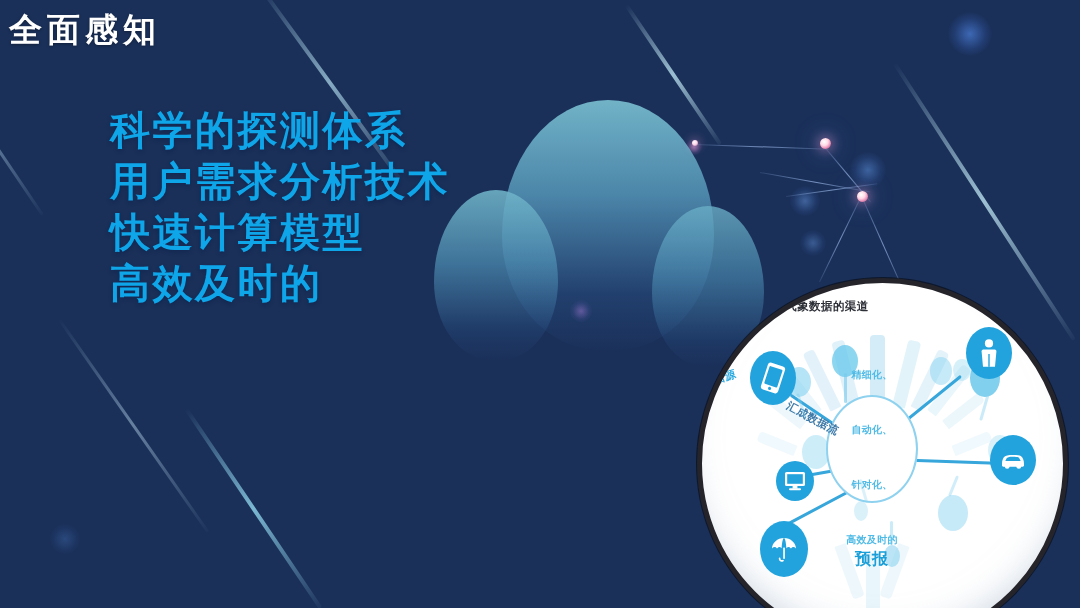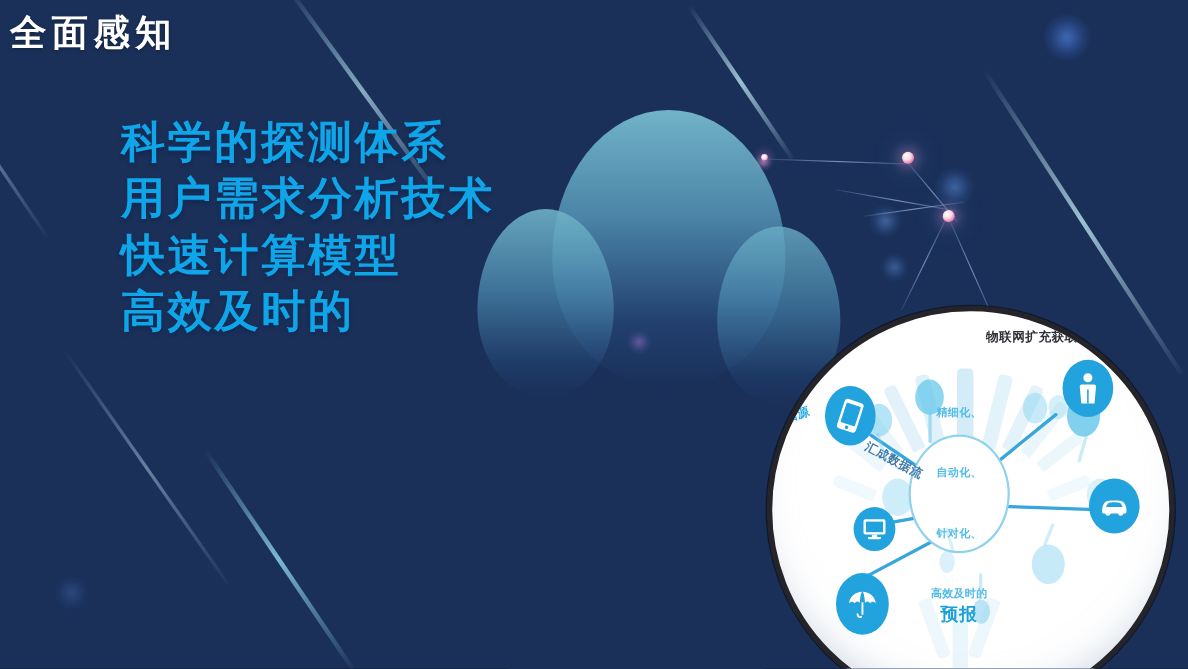--- a/index.html
+++ b/index.html
@@ -119,21 +119,21 @@
     border: 5px solid #25242b;
     box-sizing: border-box;
     box-shadow: 0 0 0 1px rgba(0,0,0,0.5), inset 0 -26px 34px -18px rgba(170,185,205,0.55);
     overflow: hidden;
   }
   #info-title {
     position: absolute;
     left: 0;
     top: 16px;
     width: 100%;
-    text-align: right;
+    text-align: left;
     font-size: 11.5px;
     font-weight: bold;
     color: #2e3038;
     letter-spacing: 0.4px;
     white-space: nowrap;
   }
   .ray {
     position: absolute;
     transform-origin: 50% 100%;
     border-radius: 4px 4px 1px 1px;

